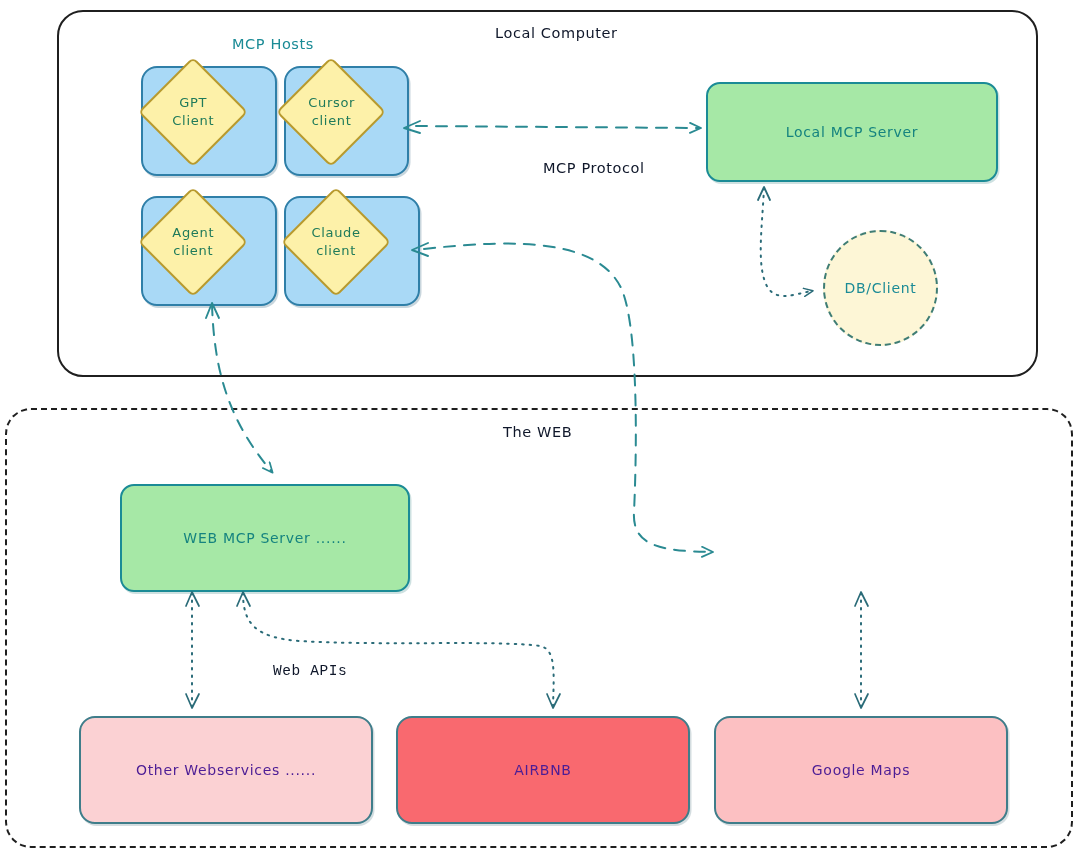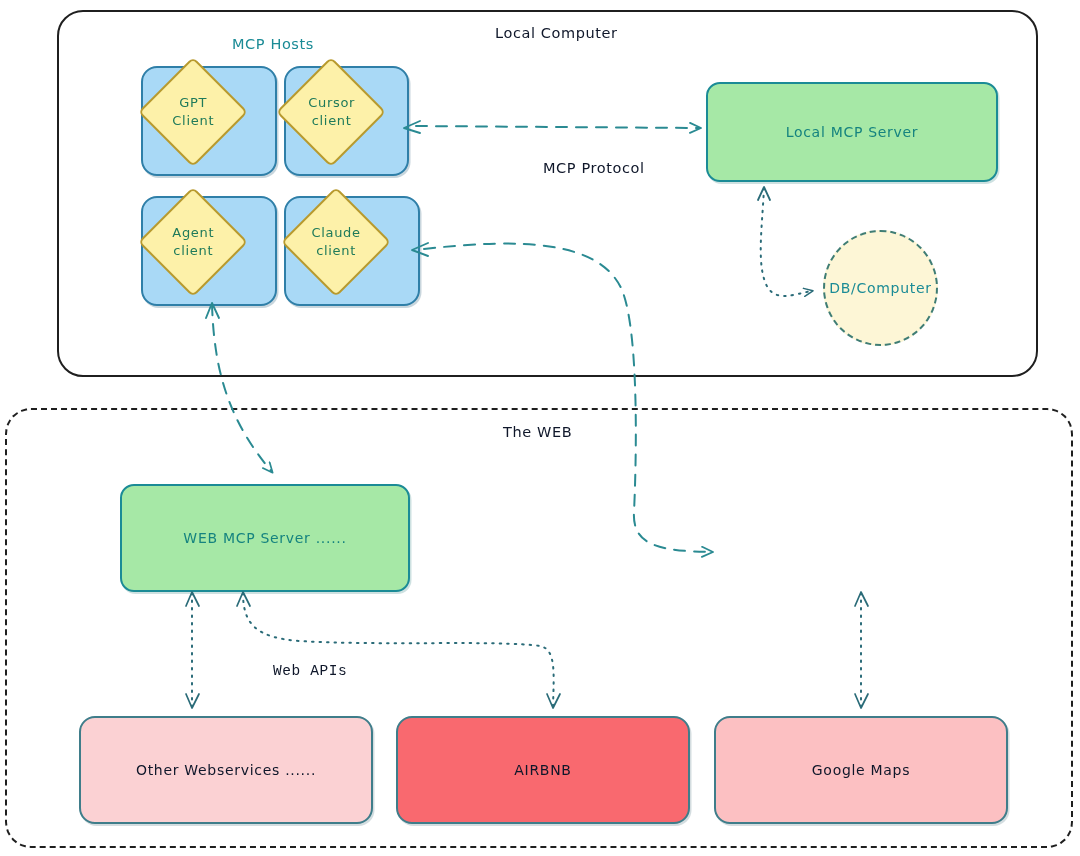--- a/index.html
+++ b/index.html
@@ -120,21 +120,21 @@
     border-radius: 50%;
   }
   .db .node-label { color: #1b8b96; }
 
   
   .service {
     border: 2.2px solid #3f7d8a;
     border-radius: 16px;
     box-shadow: 1.5px 2px 0 rgba(60,100,115,.22);
   }
-  .service .node-label { color: #0f172a; }
+  .service .node-label { color: #4c1d95; }
   .service-light { background: #fbd1d3; }
   .service-mid   { background: #fcc0c2; }
   .service-bold  { background: #f9696f; }
 </style>
 </head>
 <body>
 
 <div id="canvas">
 
   <div class="frame frame-solid" style="left:57px; top:10px; width:981px; height:367px;"></div>
@@ -227,21 +227,21 @@
   <div class="node host" style="left:284px; top:196px; width:136px; height:110px;"></div>
   <div class="node diamond" style="left:297px; top:203px; width:78px; height:78px;">
     <span class="node-label">Claude<br>client</span>
   </div>
 
   <div class="node server" style="left:706px; top:82px; width:292px; height:100px;align-items:center;">
     <span class="node-label">Local MCP Server</span>
   </div>
 
   <div class="node db" style="left:823px; top:230px; width:115px; height:116px;">
-    <span class="node-label">DB/Computer</span>
+    <span class="node-label">DB/Client</span>
   </div>
 
   <div class="node server" style="left:120px; top:484px; width:290px; height:108px;">
     <span class="node-label">WEB MCP Server ......</span>
   </div>
 
 
   <div class="node service service-light" style="left:79px; top:716px; width:294px; height:108px;">
     <span class="node-label">Other Webservices ......</span>
   </div>

